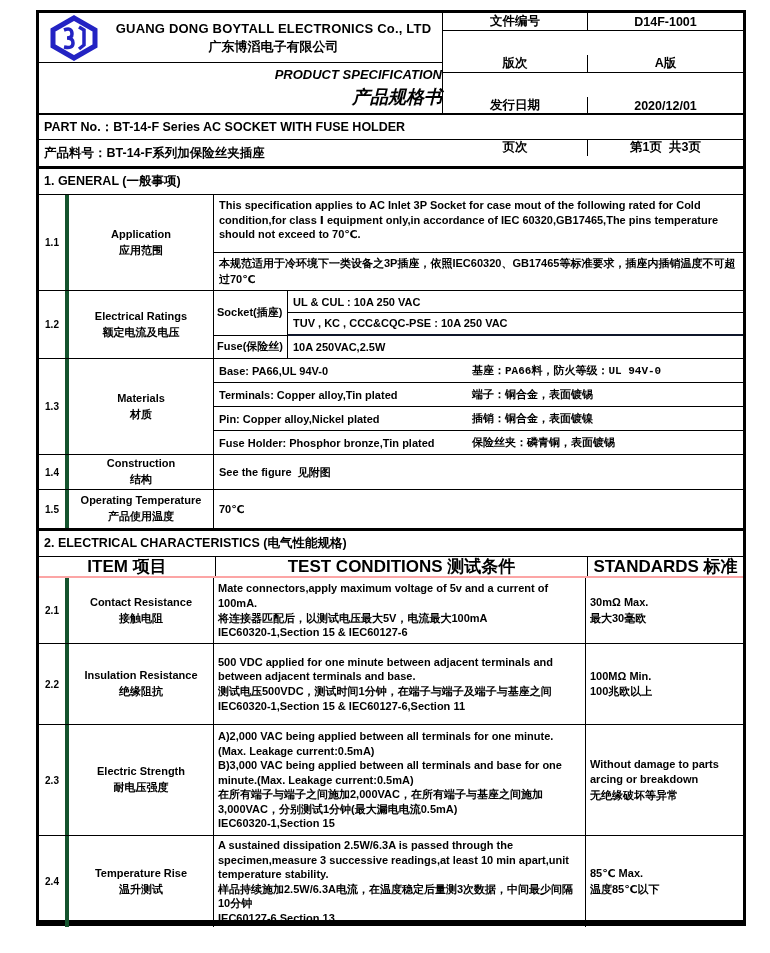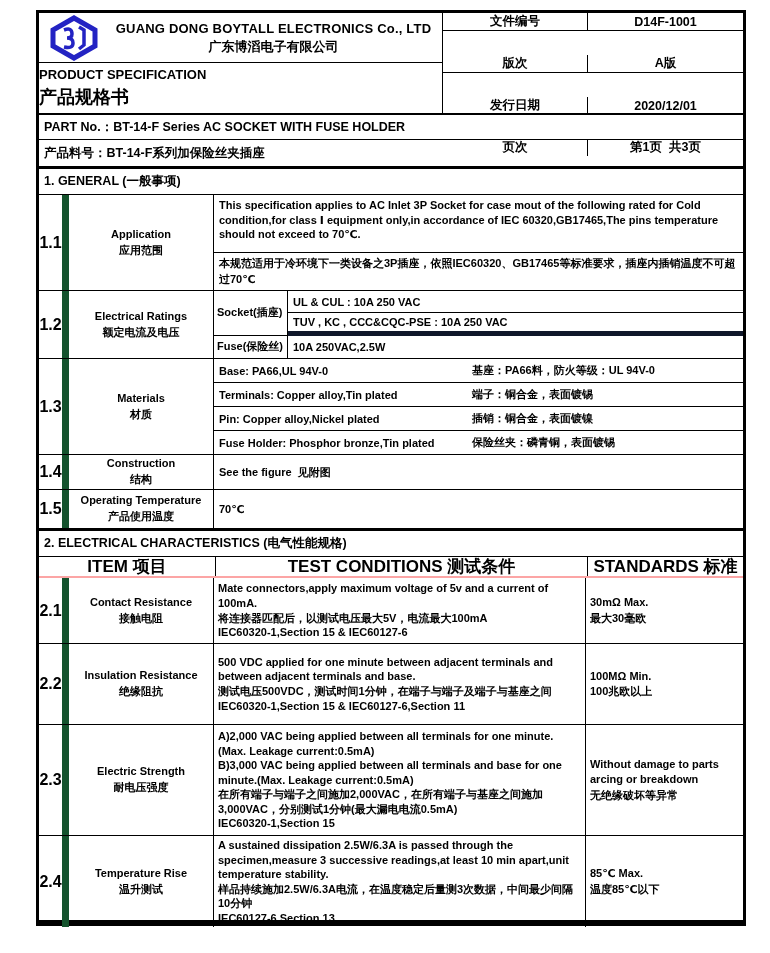--- a/index.html
+++ b/index.html
@@ -15,56 +15,56 @@
   }
   .doc *{box-sizing:border-box;}
   
   .header{height:100px;display:flex;flex:0 0 auto;}
   .header-left{width:404px;border-right:1px solid #000;display:flex;flex-direction:column;}
   .company{height:50px;border-bottom:1px solid #000;display:flex;align-items:center;padding-left:10px;}
   .logo{flex:0 0 auto;margin-right:6px;}
   .company-text{flex:1;text-align:center;line-height:1.35;}
   .company-en{font-size:13px;letter-spacing:0.2px;}
   .company-cn{font-size:13px;}
-  .spec-title{flex:1;display:flex;flex-direction:column;justify-content:center;text-align:left;line-height:1.4;}
+  .spec-title{flex:1;display:flex;flex-direction:column;justify-content:center;text-align:right;line-height:1.4;font-style:italic;}
   .spec-en{font-size:13px;}
   .spec-cn{font-size:18px;}
   .header-right{flex:1;display:flex;flex-direction:column;gap:24px;}
   .meta-row{flex:1;display:flex;border-bottom:1px solid #000;}
   .meta-row:last-child{border-bottom:none;}
   .meta-label{width:145px;border-right:1px solid #000;display:flex;align-items:center;justify-content:center;font-size:12.5px;}
   .meta-value{flex:1;display:flex;align-items:center;justify-content:center;font-size:12.5px;white-space:pre;}
   
   .part-row{height:26px;border-top:2px solid #000;display:flex;align-items:center;padding-left:5px;font-size:12.5px;flex:0 0 auto;}
   .part-row-cn{height:27px;border-top:1px solid #000;display:flex;align-items:center;padding-left:5px;font-size:12.5px;flex:0 0 auto;}
   
   .section-title{height:28px;border-top:3px solid #000;display:flex;align-items:center;padding-left:5px;font-size:12.5px;flex:0 0 auto;}
   
   .trow{display:flex;border-top:1px solid #000;flex:0 0 auto;}
-  .num{width:30px;border-right:7px solid #14532d;display:flex;align-items:center;justify-content:center;font-size:16px;}
+  .num{width:30px;border-right:4px solid #14532d;display:flex;align-items:center;justify-content:center;font-size:10px;}
   .rlabel{width:145px;border-right:1px solid #000;display:flex;flex-direction:column;align-items:center;justify-content:center;text-align:center;font-size:11px;line-height:1.45;}
   .rcontent{flex:1;display:flex;flex-direction:column;font-size:11px;}
   
   .r11{height:96px;}
   .desc-en{flex:0 0 58px;border-bottom:1px solid #000;padding:3px 5px 0 5px;line-height:1.32;}
   .desc-cn{flex:1;padding:3px 5px 0 5px;line-height:1.45;}
   
   .r12{height:68px;}
   .r12 .rcontent{display:grid;grid-template-columns:74px 1fr;grid-template-rows:1fr 1fr 1fr;}
   .socket-label{grid-row:1 / span 2;grid-column:1;border-right:1px solid #000;border-bottom:1px solid #000;display:flex;align-items:center;padding-left:3px;}
   .sock-v1{border-bottom:1px solid #000;display:flex;align-items:center;padding-left:5px;}
-  .sock-v2{border-bottom:5px solid #0f172a;display:flex;align-items:center;padding-left:5px;}
+  .sock-v2{border-bottom:2px solid #0f172a;display:flex;align-items:center;padding-left:5px;}
   .fuse-label{border-right:1px solid #000;display:flex;align-items:center;padding-left:3px;}
   .fuse-value{display:flex;align-items:center;padding-left:5px;}
   
   .r13{height:96px;}
   .mat-row{flex:1;display:flex;border-bottom:1px solid #000;}
   .mat-row:last-child{border-bottom:none;}
   .mat-en{width:258px;display:flex;align-items:center;padding-left:5px;}
-  .mat-cn{flex:1;display:flex;align-items:center;}
+  .mat-cn{flex:1;display:flex;align-items:center;font-family:Liberation Mono, monospace;}
   
   .r14{height:35px;}
   .r15{height:39px;}
   .single-val{flex:1;display:flex;align-items:center;padding-left:5px;white-space:pre;}
   
   .ehead{display:flex;border-top:1px solid #000;border-bottom:2px solid #fca5a5;height:22px;flex:0 0 auto;font-size:17px;}
   .eh-item{width:177px;border-right:1px solid #000;display:flex;align-items:center;justify-content:center;}
   .eh-cond{width:372px;border-right:1px solid #000;display:flex;align-items:center;justify-content:center;}
   .eh-std{flex:1;display:flex;align-items:center;justify-content:center;}
   .erow{display:flex;border-top:1px solid #000;flex:0 0 auto;font-size:11px;}

